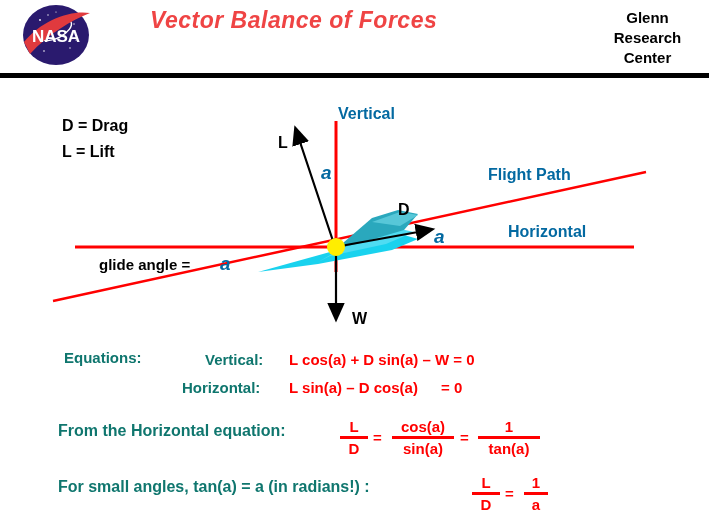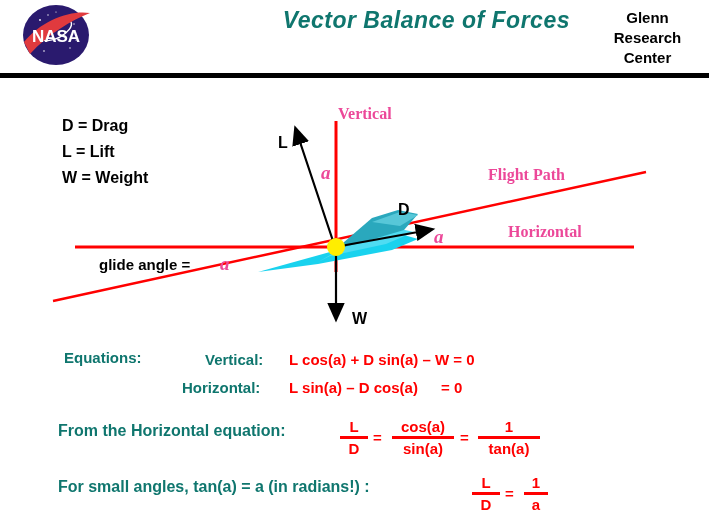--- a/index.html
+++ b/index.html
@@ -7,38 +7,38 @@
     width:709px;height:531px;background:#ffffff;
     font-family:"Liberation Sans", sans-serif;
     overflow:hidden;position:relative;
   }
   #page{position:absolute;left:0;top:0;width:709px;height:531px;}
 
   
   .nasa-logo{position:absolute;left:20px;top:4px;width:72px;height:62px;}
   .title{
     position:absolute;left:150px;top:6px;width:420px;
-    text-align:right;font-weight:bold;font-style:italic;
-    font-size:23px;line-height:28px;color:#0f766e;
+    text-align:left;font-weight:bold;font-style:italic;
+    font-size:23px;line-height:28px;color:#ef4444;
     font-family:"Liberation Sans", sans-serif;letter-spacing:0.5px;
   }
   .center-name{
     position:absolute;left:590px;top:8px;width:115px;
     text-align:center;font-weight:bold;font-size:15px;
     line-height:20px;color:#000;
   }
   .rule{position:absolute;left:0;top:73px;width:709px;height:5px;background:#000;}
 
   
   .legend{position:absolute;left:62px;top:113px;font-weight:bold;font-size:16px;
           line-height:26px;color:#000;white-space:nowrap;}
 
   
   .lbl{position:absolute;white-space:nowrap;font-weight:bold;}
-  .lbl-red{color:#ec4899;font-family:Liberation Serif, serif;}
+  .lbl-red{color:#0369a1;}
   .lbl-blk{color:#000000;}
   .ital{font-style:italic;}
 
   #lbl-vertical{left:338px;top:105px;font-size:16px;}
   #lbl-flightpath{left:488px;top:166px;font-size:16px;}
   #lbl-horizontal{left:508px;top:223px;font-size:16px;}
   #lbl-a-lift{left:321px;top:162px;font-size:19px;}
   #lbl-a-drag{left:434px;top:226px;font-size:19px;}
   #lbl-a-glide{left:220px;top:253px;font-size:19px;}
   #lbl-glide{left:99px;top:256px;font-size:15px;}
@@ -111,21 +111,20 @@
     <div>Glenn</div>
     <div>Research</div>
     <div>Center</div>
   </div>
 
   <div class="rule"></div>
 
   <div class="legend">
     <div>D = Drag</div>
     <div>L = Lift</div>
-    <div>W = Weight</div>
   </div>
 
   <svg width="709" height="531">
     <defs>
       <marker id="ah" markerWidth="10" markerHeight="10" refX="1" refY="4" orient="auto" markerUnits="strokeWidth">
         <path d="M0,0 L9,4 L0,8 z" fill="#000000"></path>
       </marker>
     </defs>
 
     <line x1="75" y1="247" x2="634" y2="247" stroke="#ff0000" stroke-width="3"></line>

